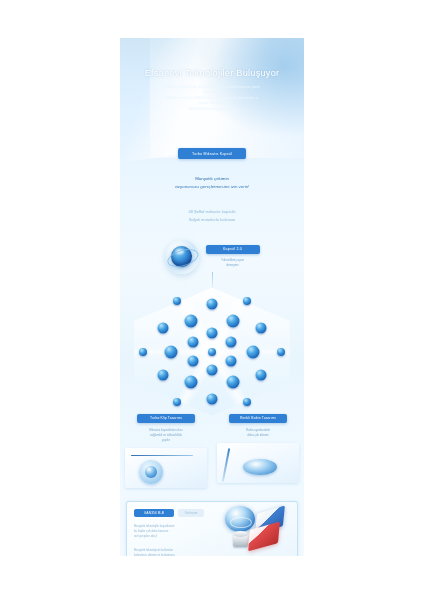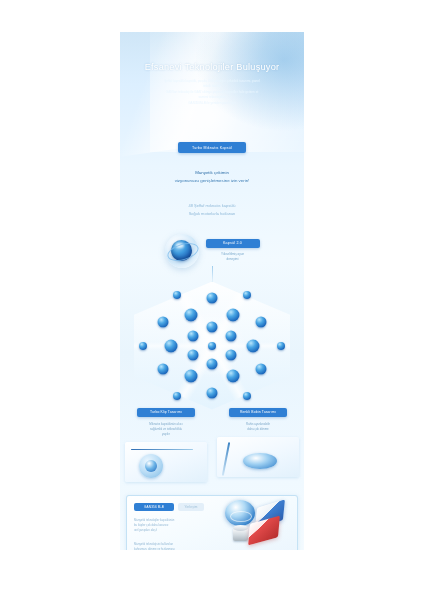--- a/index.html
+++ b/index.html
@@ -7,21 +7,21 @@
     width:424px;height:600px;
     background:#ffffff;
     font-family:"Liberation Sans", sans-serif;
     overflow:hidden;
   }
 
   
   #page{position:relative;width:424px;height:600px;background:#fff;}
 
   #panel{
-    position:absolute;left:120px;top:32px;width:184px;height:518px;
+    position:absolute;left:120px;top:38px;width:184px;height:518px;
     background:linear-gradient(180deg,#cfe6f7 0%,#dcefff 10%,#eaf6ff 26%,#f2faff 44%,#e9f5fd 62%,#eef8ff 80%,#f4fbff 100%);
     overflow:hidden;
   }
   
   #panel .sweep{
     position:absolute;left:-30px;top:-40px;width:260px;height:150px;
     background:linear-gradient(118deg,rgba(255,255,255,0) 28%,rgba(255,255,255,.85) 46%,rgba(255,255,255,0) 62%);
     transform:rotate(-8deg);pointer-events:none;
   }
   #panel .sweep2{

